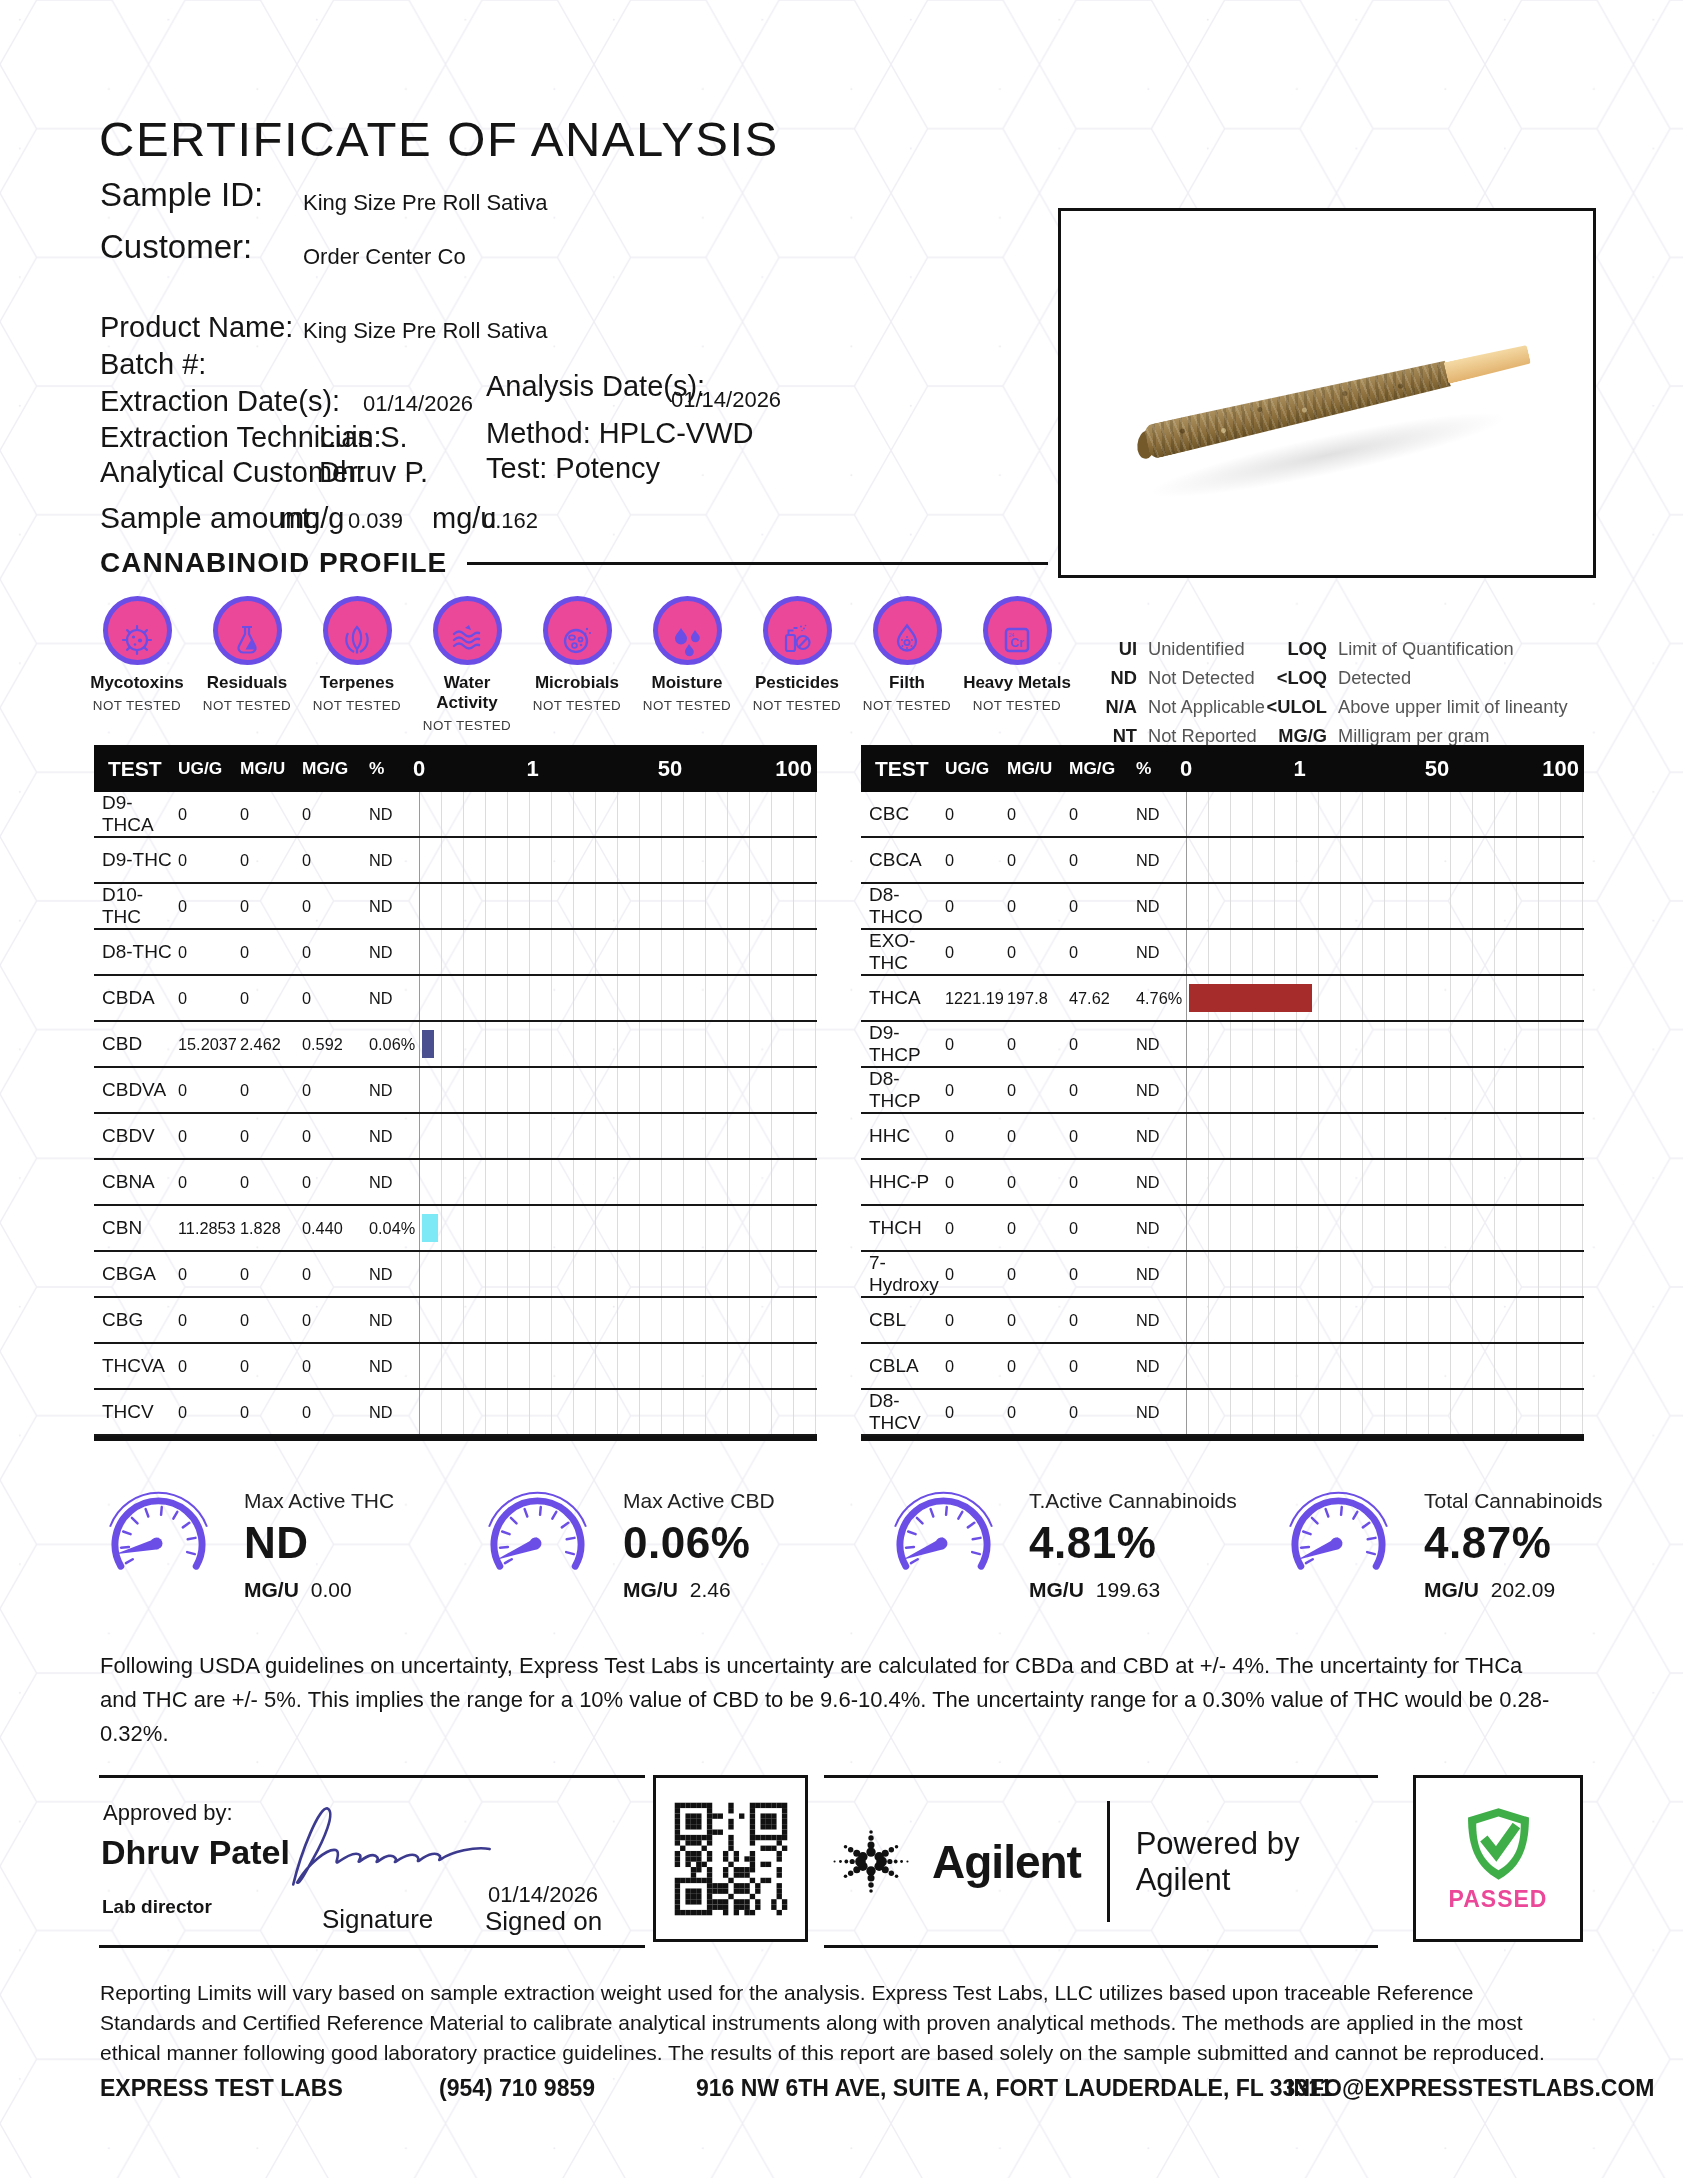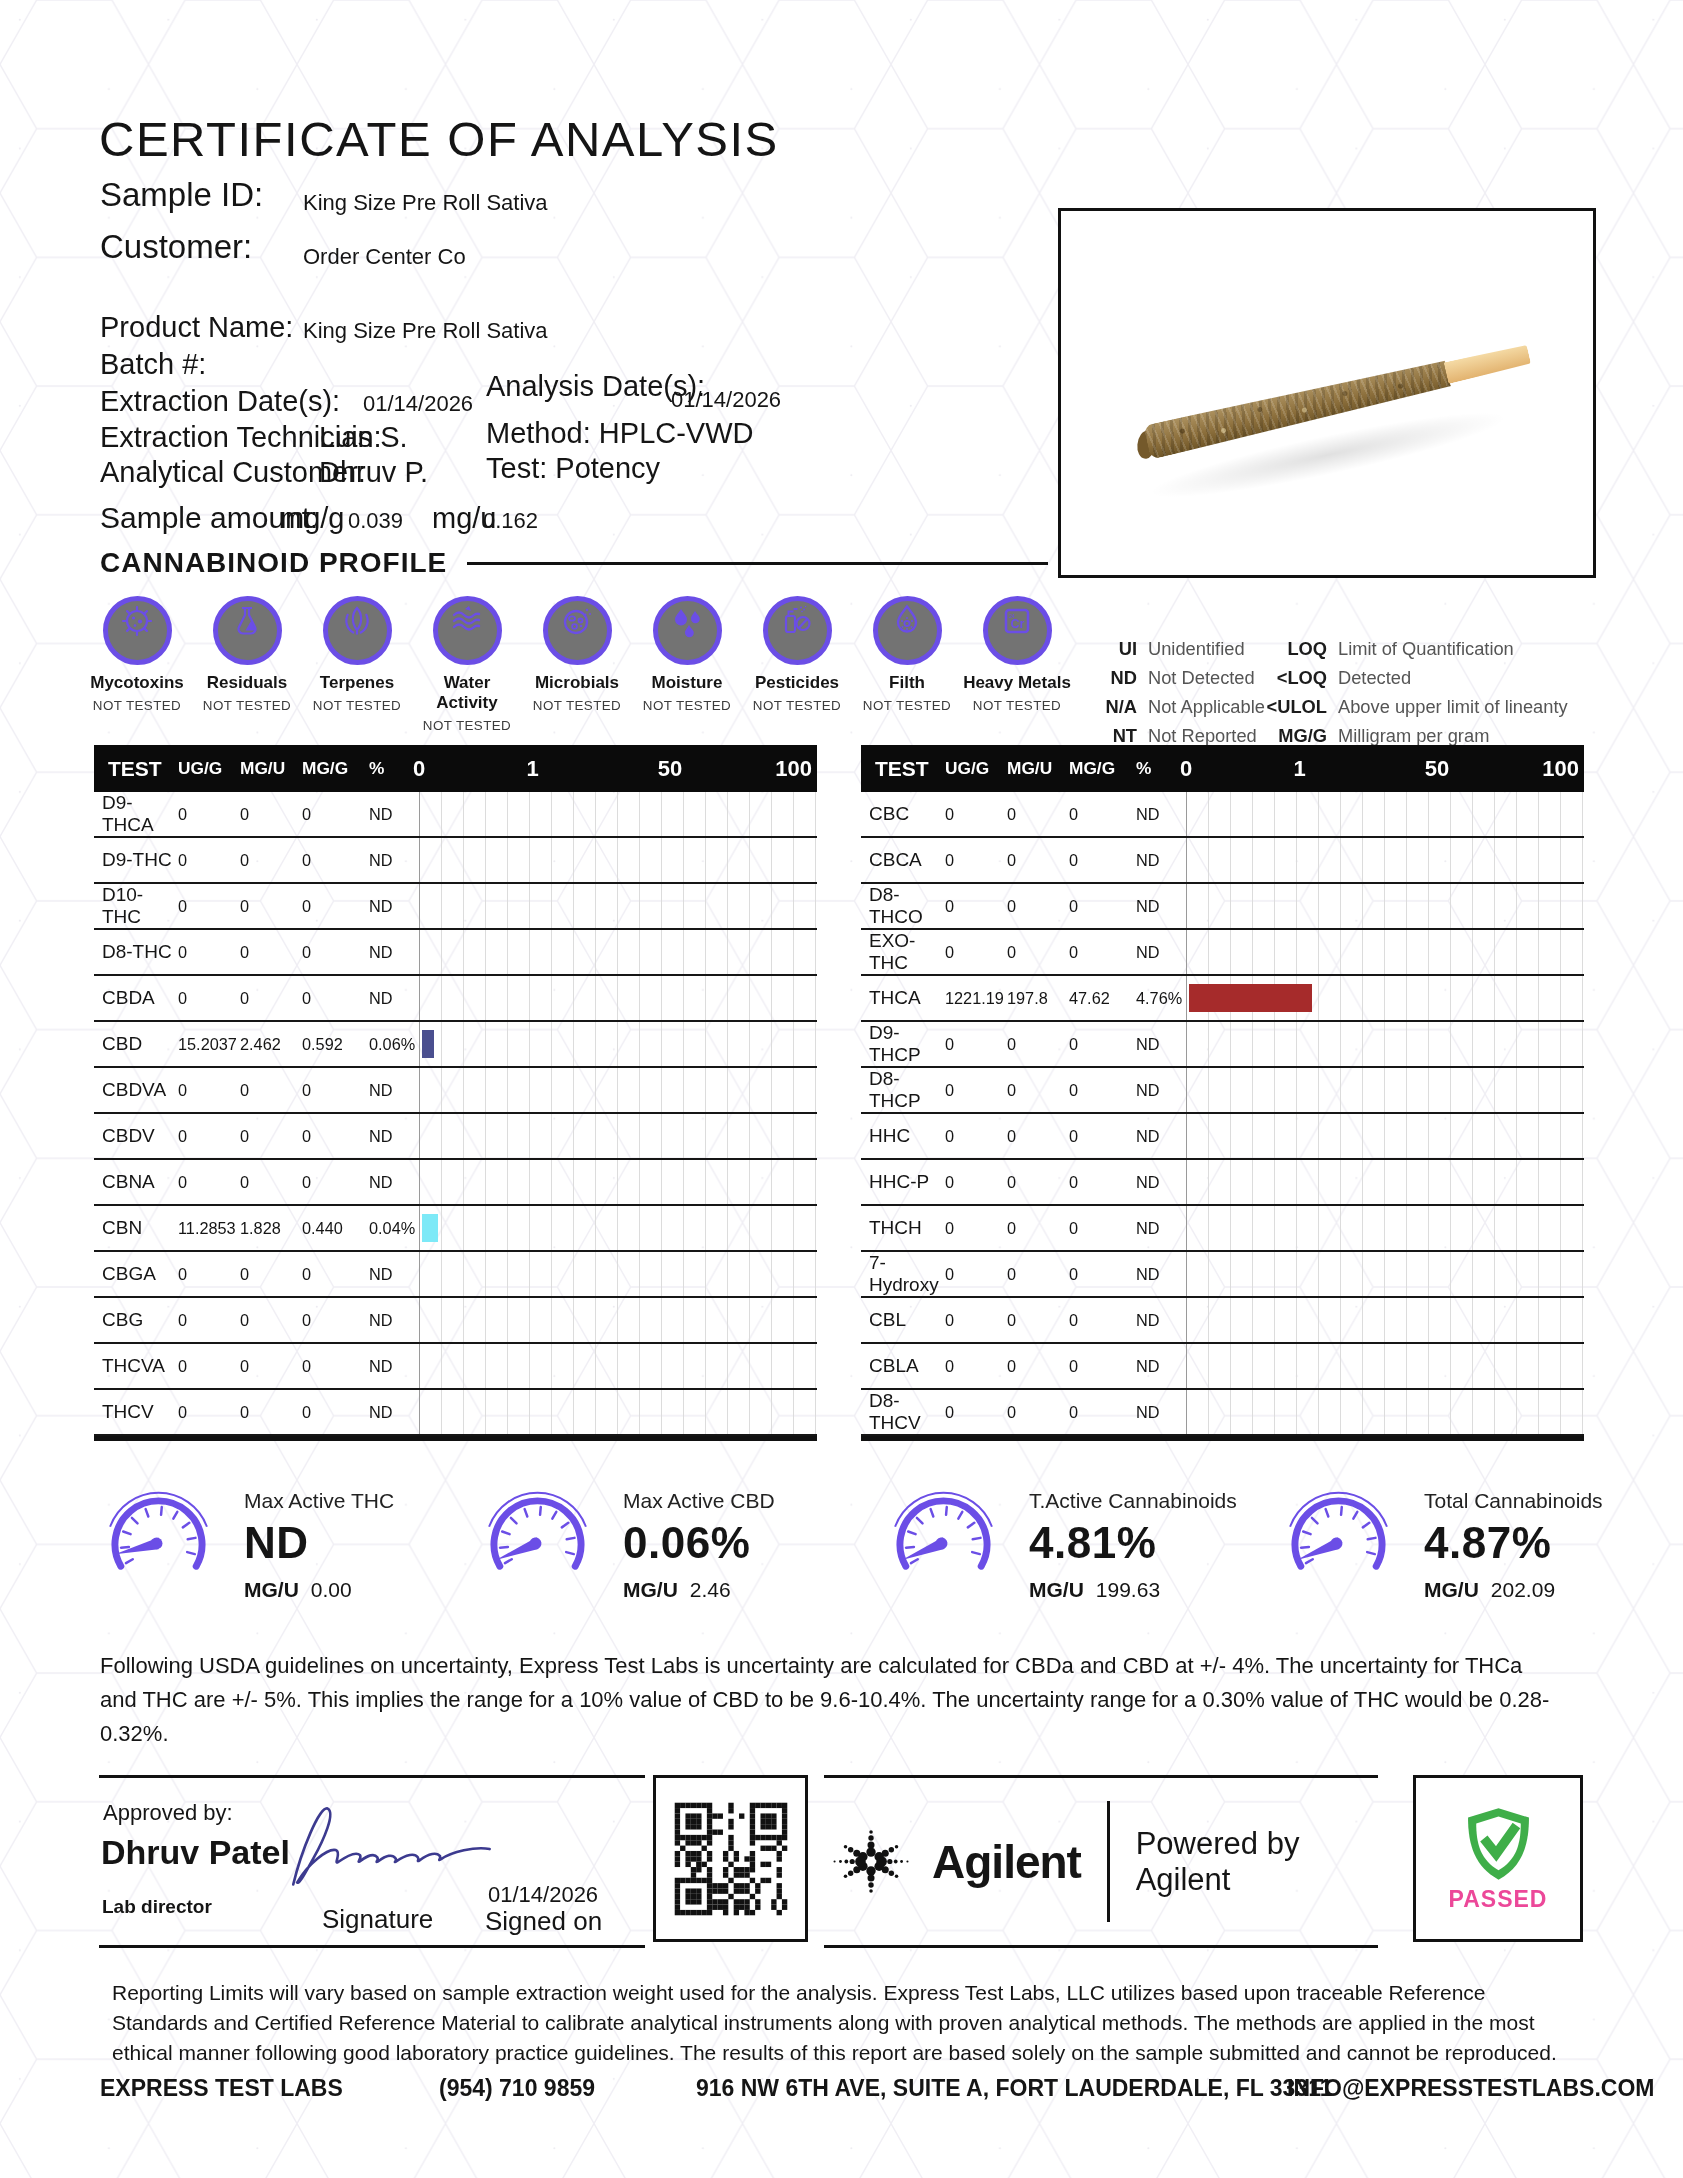--- a/index.html
+++ b/index.html
@@ -64,21 +64,21 @@
 
   
   .section-head{position:absolute;left:100px;top:547px;width:948px;display:flex;align-items:center;}
   .section-title{font-size:28px;font-weight:800;letter-spacing:1px;}
   .section-rule{flex:1;height:3px;background:#111;margin-left:20px;}
 
   
   .screening{position:absolute;left:82px;top:596px;display:flex;}
   .screen-item{width:110px;text-align:center;}
   .screen-circle{width:59px;height:59px;border:5px solid #6b4ee6;border-radius:50%;margin:0 auto;
-    display:flex;align-items:flex-start;justify-content:center;background:#737373;}
+    display:flex;align-items:flex-end;justify-content:center;background:#ec4899;}
   .screen-label{font-size:17px;font-weight:700;margin-top:8px;}
   .screen-status{font-size:13.4px;color:#3c3c3c;margin-top:5px;letter-spacing:0.4px;}
 
   
   .legend-col{position:absolute;top:634px;font-size:18.3px;line-height:29px;}
   .legend-col1{left:1074px;}
   .legend-col2{left:1226px;}
   .legend-row{display:flex;}
   .legend-abbr{font-weight:700;color:#1c1c1c;text-align:right;margin-right:11px;}
   .legend-col1 .legend-abbr{width:63px;}
@@ -135,21 +135,21 @@
     border-top:3px solid #111;border-bottom:3px solid #111;display:flex;align-items:center;}
   .agilent-brand{font-size:46px;font-weight:800;margin-left:14px;letter-spacing:-1px;}
   .agilent-divider{width:3px;height:121px;background:#111;margin:0 26px;}
   .agilent-powered{font-size:31px;font-weight:500;}
 
   .passed-box{position:absolute;left:1413px;top:1775px;width:164px;height:161px;border:3px solid #111;
     display:flex;flex-direction:column;align-items:center;justify-content:center;background:#fff;}
   .passed-label{font-size:23px;font-weight:800;color:#ec4899;letter-spacing:1px;margin-top:2px;}
 
   
-  .disclaimer{position:absolute;left:100px;top:1978px;width:1467px;font-size:21px;line-height:30px;white-space:normal;margin-left:12px;}
+  .disclaimer{position:absolute;left:100px;top:1978px;width:1467px;font-size:21px;line-height:30px;white-space:normal;}
   .foot-company{left:100px;top:2075px;font-size:23px;font-weight:700;}
   .foot-phone{left:439px;top:2075px;font-size:23px;font-weight:700;}
   .foot-address{left:696px;top:2075px;font-size:23px;font-weight:700;}
   .foot-email{left:1287px;top:2075px;font-size:23px;font-weight:700;}
 </style>
 </head>
 <body>
 
 <div class="page">
 

